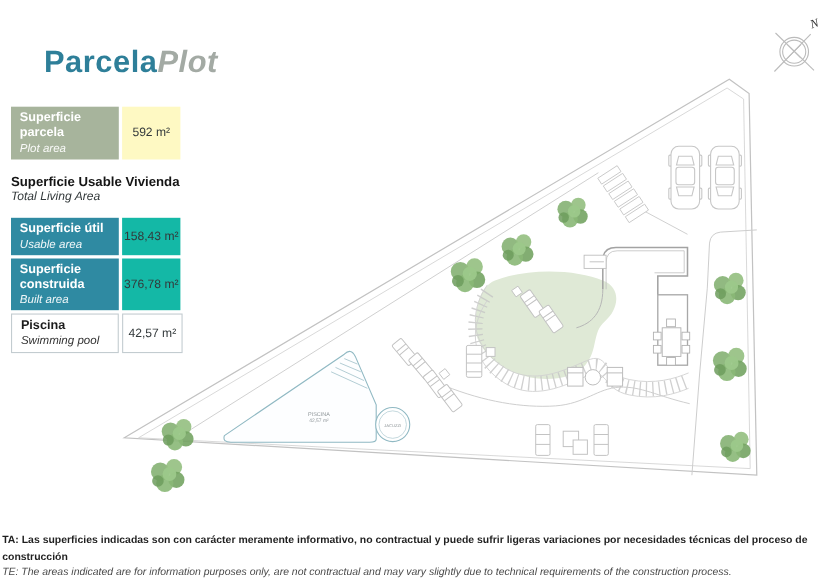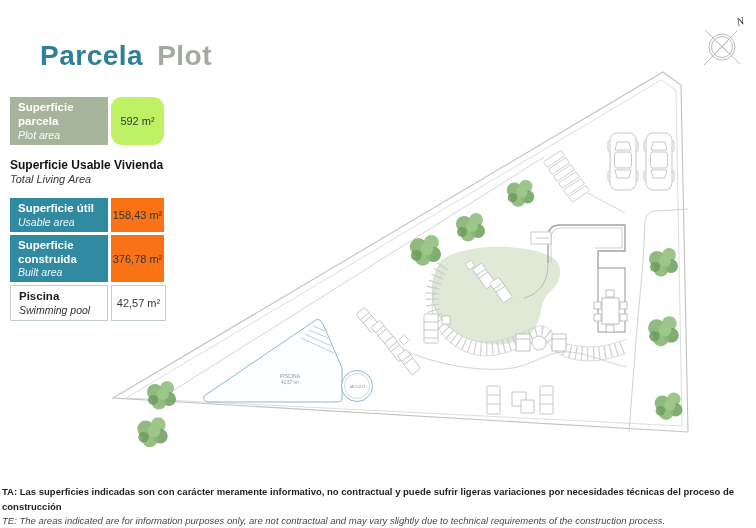--- a/index.html
+++ b/index.html
@@ -2,34 +2,34 @@
 <html><head>
 <meta charset="utf-8">
 <style>
   html,body{margin:0;padding:0;background:#fff;}
   #page{position:relative;width:756px;height:528px;background:#fff;overflow:hidden;
         font-family:"Liberation Sans",sans-serif;}
 
   
   .title{position:absolute;left:11px;top:40px;font-size:28px;letter-spacing:.5px;}
   .title .es{color:#2e7f99;font-weight:bold;margin-left:29px;}
-  .title .en{color:#a3aaa4;font-weight:bold;margin-left:14px;}
+  .title .en{color:#a3aaa4;font-style:italic;font-weight:bold;margin-left:0;}
 
   
   .legend{position:absolute;left:10px;top:97px;width:180px;}
   .lrow{display:flex;margin-bottom:3px;}
   .lcell{width:98px;padding:4px 0 4px 8px;box-sizing:border-box;}
   .vcell{width:53px;margin-left:3px;display:flex;align-items:center;justify-content:center;
          font-size:11px;color:#33393b;}
   .lcell .l1{font-size:11.5px;font-weight:bold;line-height:1.2;}
   .lcell .l2{font-size:10.5px;font-style:italic;line-height:1.15;opacity:.93;}
   .sage{background:#a7b49c;color:#fff;}
-  .sagev{background:#bef264;border-radius:11px;}
+  .sagev{background:#fef9c3;}
   .teal{background:#2f8aa2;color:#fff;}
-  .tealv{background:#f97316;text-align:center;}
+  .tealv{background:#14b8a6;text-align:center;}
   .white{background:#fff;color:#1c1c1c;border:1px solid #c3ccd0;}
   .whitev{background:#fff;border:1px solid #c3ccd0;}
   .sect{margin:13px 0 12px 0;}
   .sect .s1{font-size:12px;font-weight:bold;color:#151515;line-height:1.25;}
   .sect .s2{font-size:11px;font-style:italic;color:#33393b;line-height:1.2;}
 
   
   .footer{position:absolute;left:2px;top:485px;width:760px;}
   .footer .f1{font-size:9.5px;font-weight:bold;color:#1f1f1f;line-height:1.55;}
   .footer .f2{font-size:9.5px;font-style:italic;color:#4a4a4a;line-height:1.55;}

